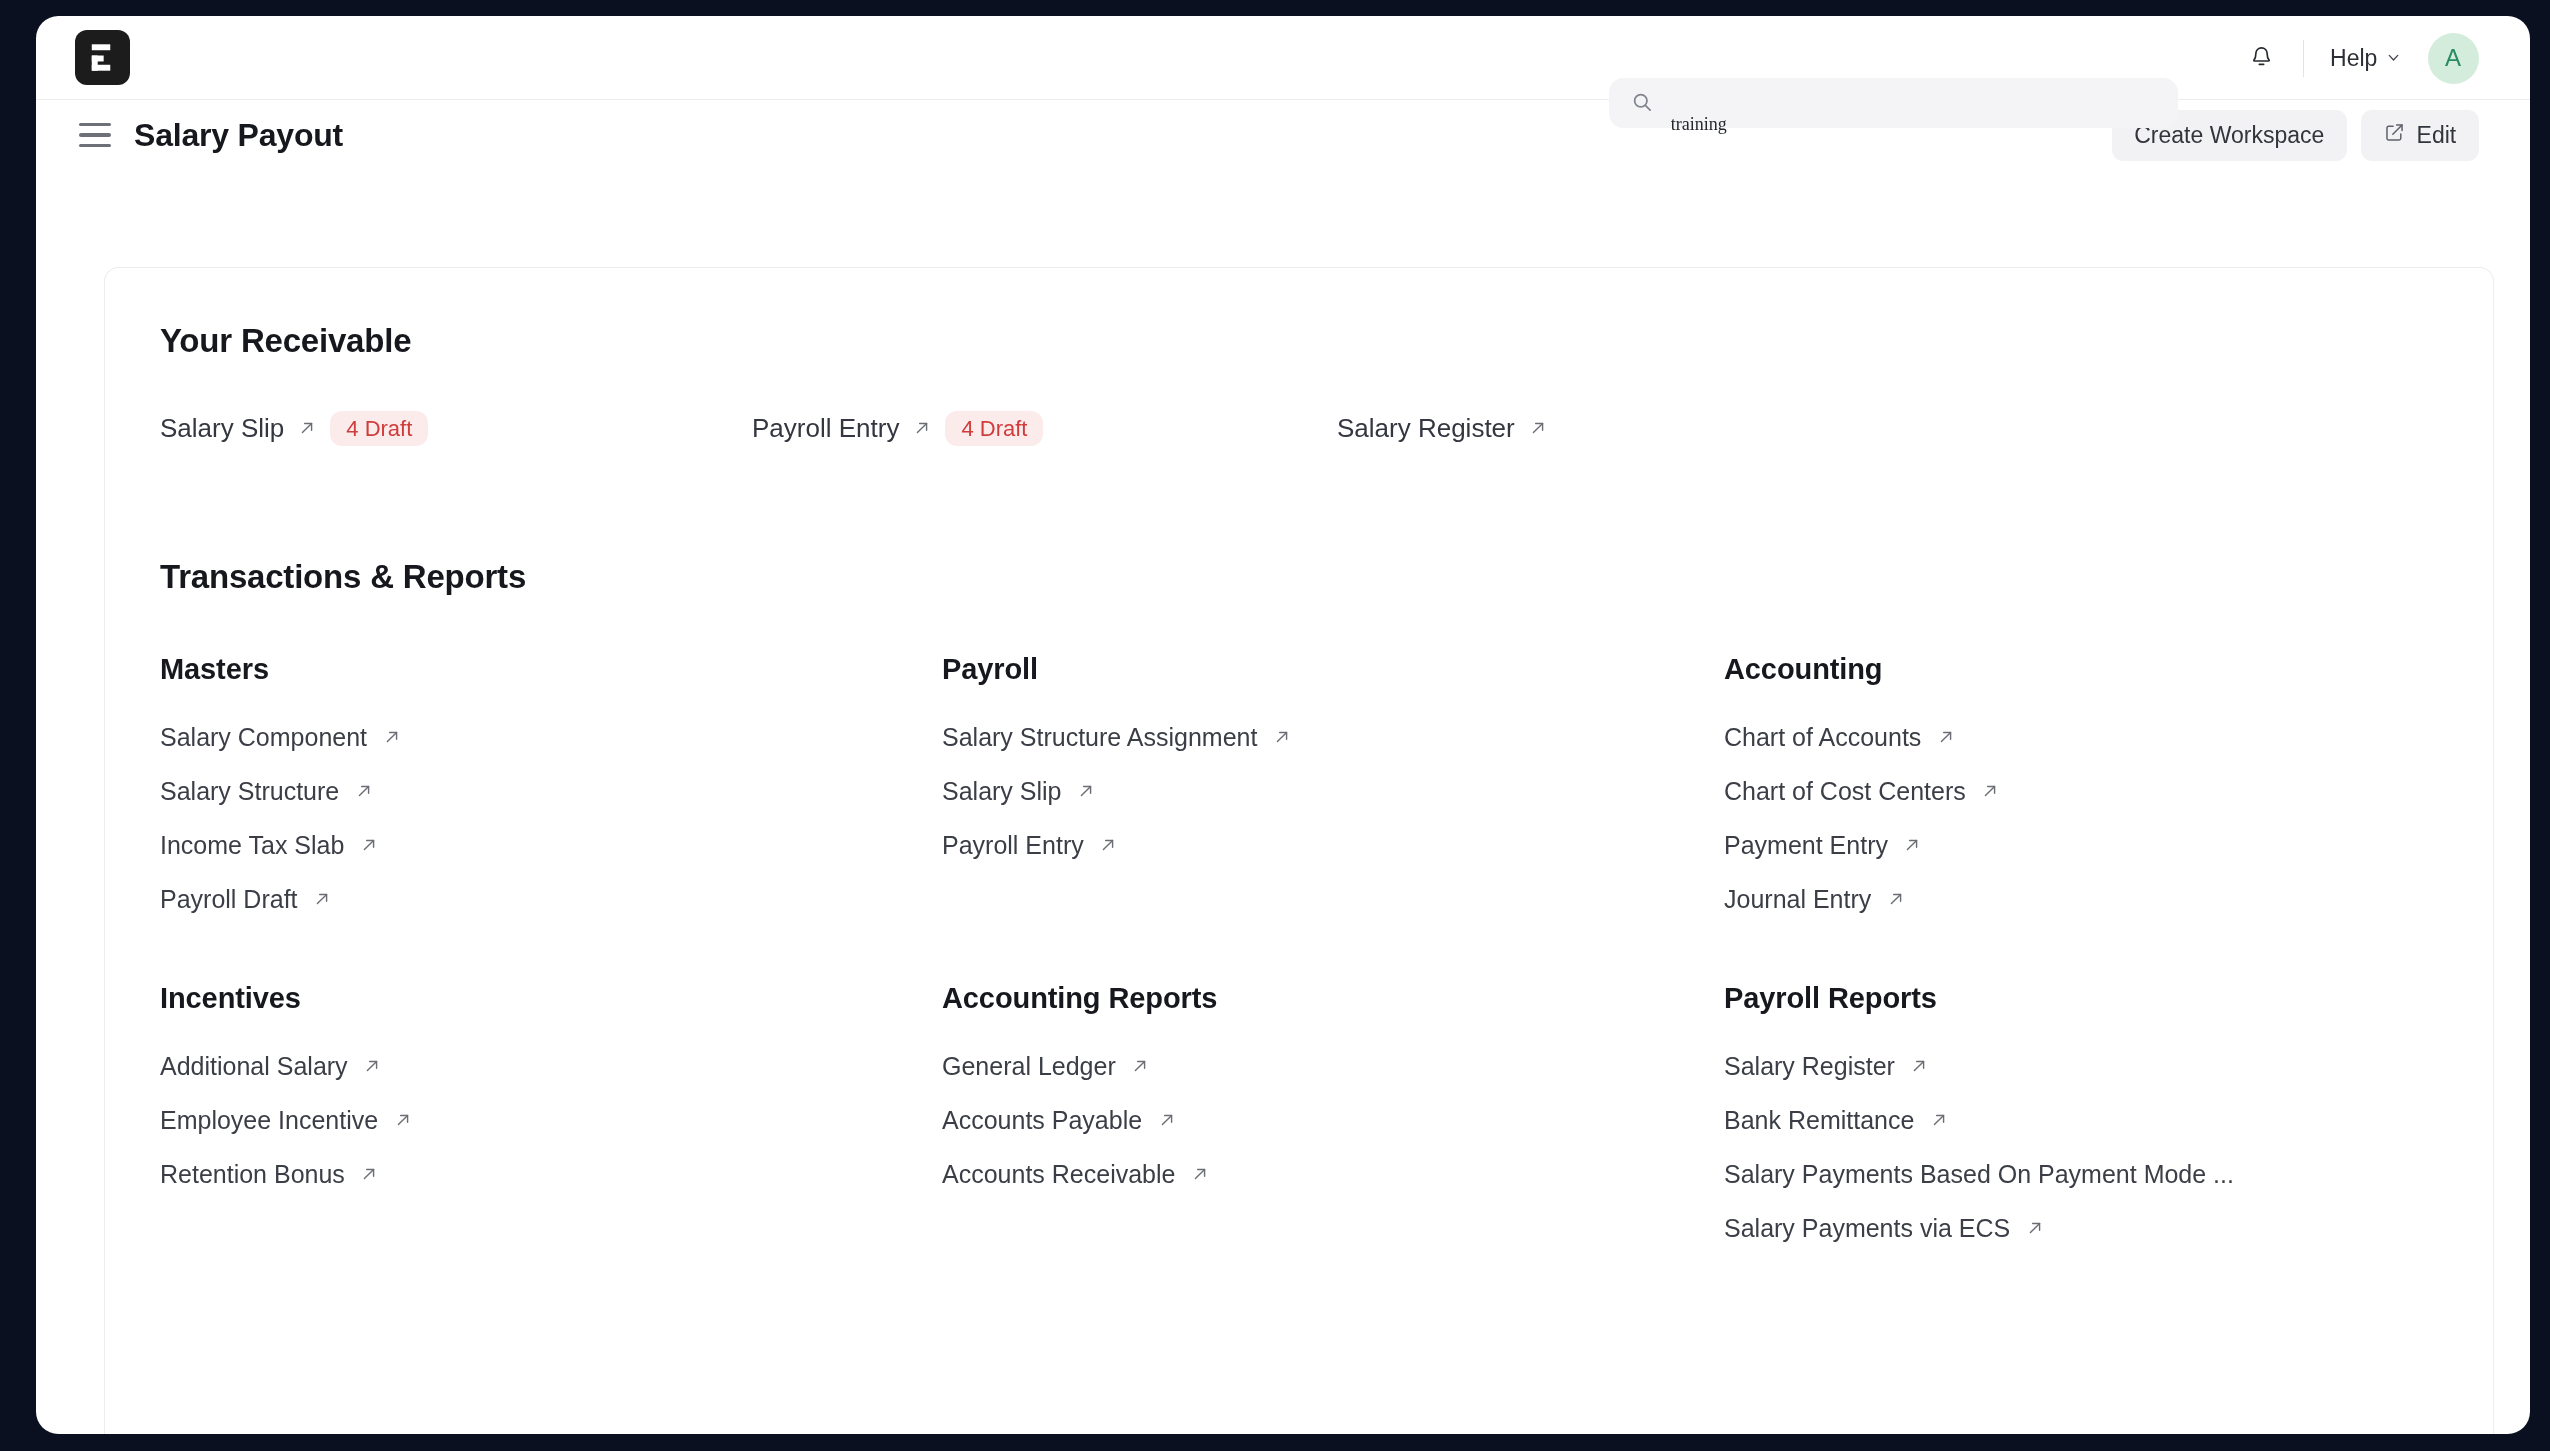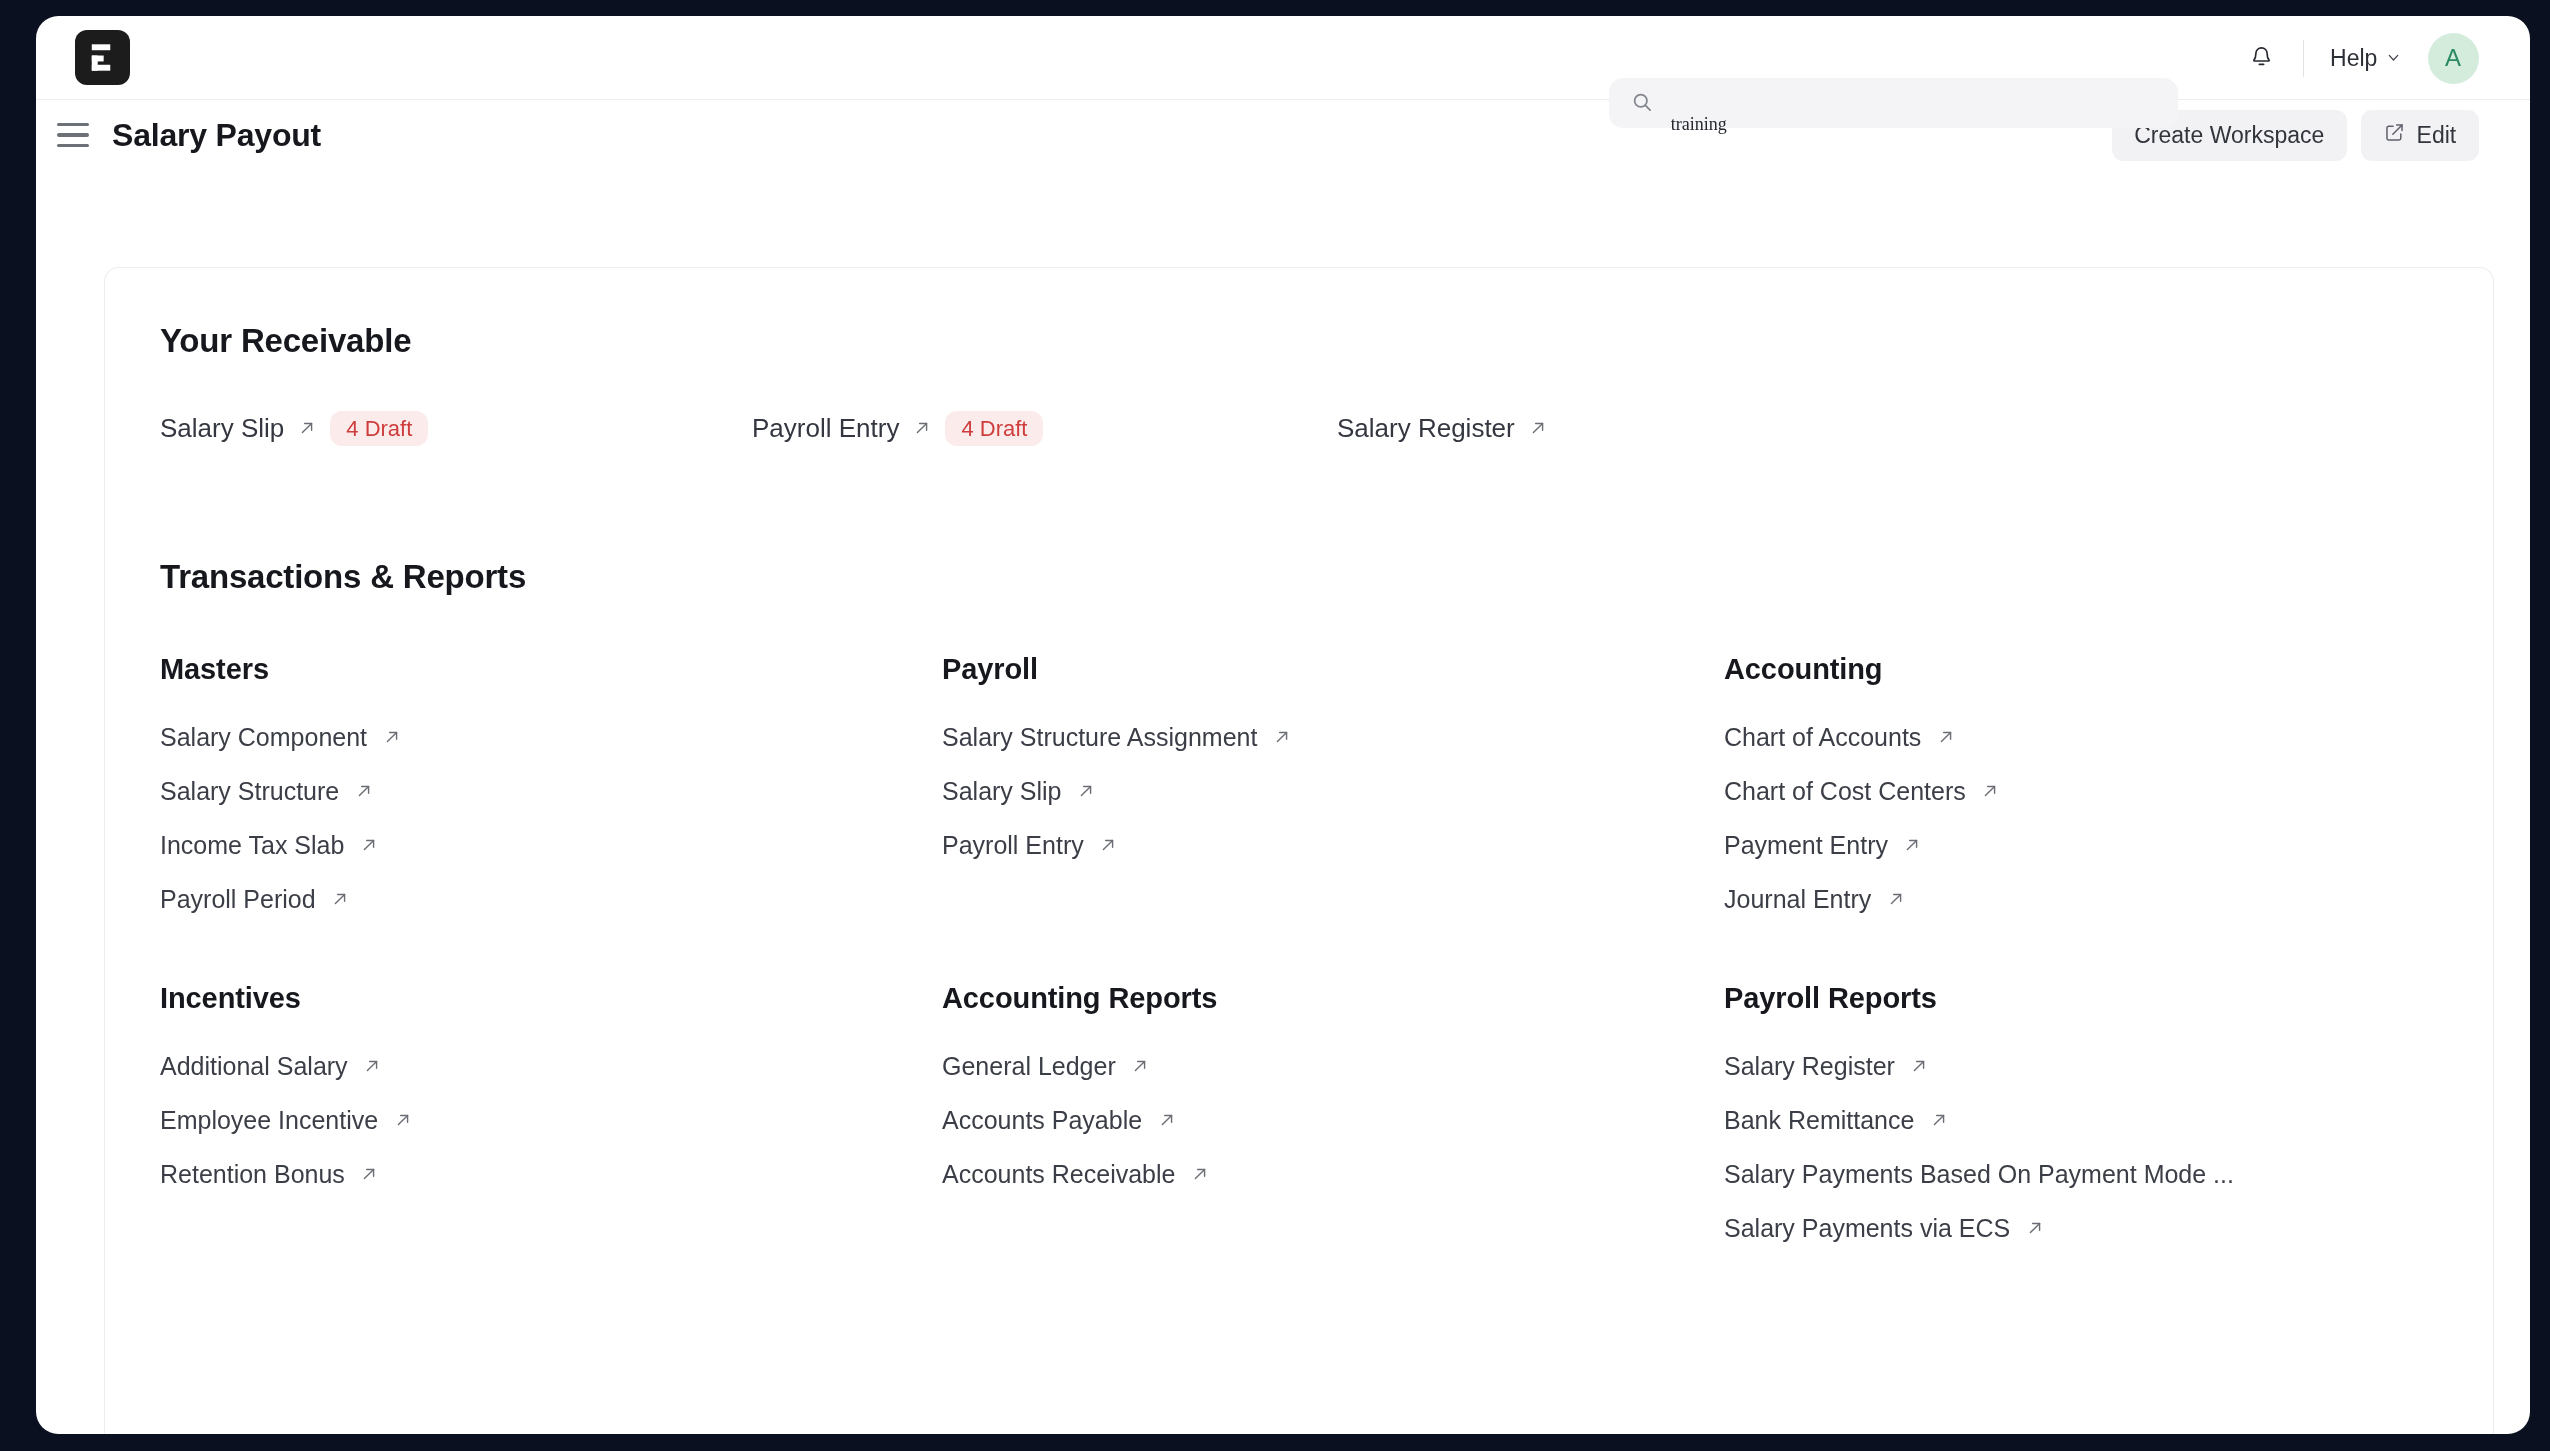--- a/index.html
+++ b/index.html
@@ -116,21 +116,21 @@
     display: flex; align-items: center; justify-content: center;
     margin-left: 16px;
     cursor: pointer;
   }
 
   
   .page-header {
     height: 70px;
     display: flex;
     align-items: center;
-    padding: 0 51px 0 17px;
+    padding: 0 51px 0 39px;
     gap: 0;
     justify-content: flex-end;
   }
   .hamburger {
     width: 39px; height: 39px;
     display: flex; flex-direction: column; justify-content: center; gap: 7.2px;
     background: transparent; border: none; cursor: pointer;
     padding: 0 4px;
     margin-right: 20px;
   }
@@ -374,21 +374,21 @@
                 </svg></span>
             </div>
             <div class="link-item">
               <span class="link-label">Income Tax Slab</span>
               <span class="ext-arrow"><svg width="20" height="20" viewBox="0 0 24 24" fill="none" stroke="#4b4e56" stroke-width="1.7" stroke-linecap="round" stroke-linejoin="round">
                   <line x1="6.5" y1="17.5" x2="17.5" y2="6.5"></line>
                   <polyline points="9.2 6.5 17.5 6.5 17.5 14.8"></polyline>
                 </svg></span>
             </div>
             <div class="link-item">
-              <span class="link-label">Payroll Period</span>
+              <span class="link-label">Payroll Draft</span>
               <span class="ext-arrow"><svg width="20" height="20" viewBox="0 0 24 24" fill="none" stroke="#4b4e56" stroke-width="1.7" stroke-linecap="round" stroke-linejoin="round">
                   <line x1="6.5" y1="17.5" x2="17.5" y2="6.5"></line>
                   <polyline points="9.2 6.5 17.5 6.5 17.5 14.8"></polyline>
                 </svg></span>
             </div>
           </div>
           <div class="link-card">
             <div class="card-heading">Payroll</div>
             <div class="link-item">
               <span class="link-label">Salary Structure Assignment</span>

